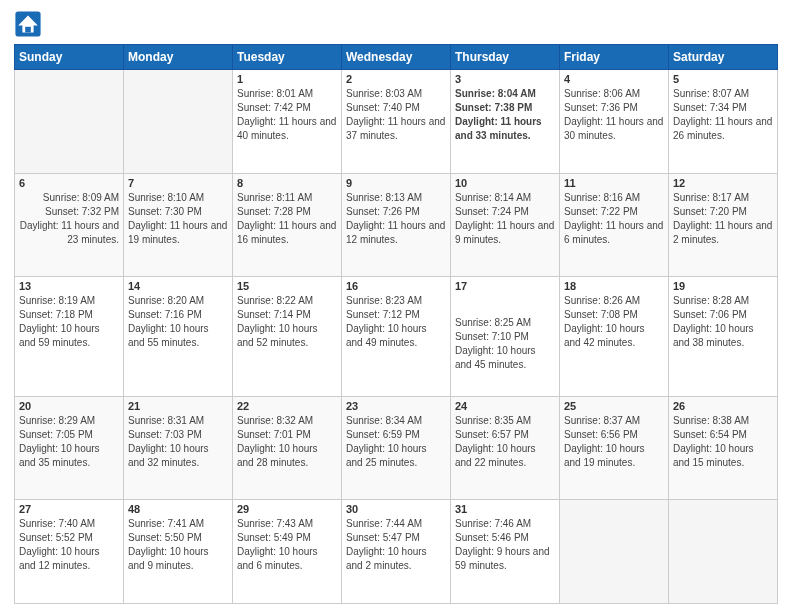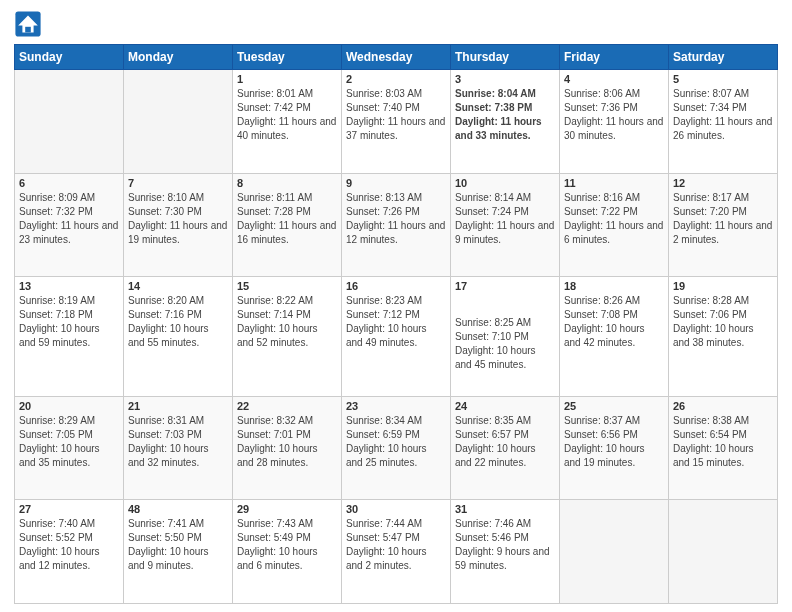--- a/index.html
+++ b/index.html
@@ -169,21 +169,21 @@
           <td>
             <span class="day-number">5</span>
             <div class="day-info" style="white-space: pre-line;">Sunrise: 8:07 AM
 Sunset: 7:34 PM
 Daylight: 11 hours and 26 minutes.</div>
           </td>
         </tr>
         <tr>
           <td>
             <span class="day-number">6</span>
-            <div class="day-info" style="white-space: pre-line;">Sunrise: 8:09 AM
+            <div class="day-info" style="white-space: pre-line; text-align: right;">Sunrise: 8:09 AM
 Sunset: 7:32 PM
 Daylight: 11 hours and 23 minutes.</div>
           </td>
           <td>
             <span class="day-number">7</span>
             <div class="day-info" style="white-space: pre-line;">Sunrise: 8:10 AM
 Sunset: 7:30 PM
 Daylight: 11 hours and 19 minutes.</div>
           </td>
           <td>

